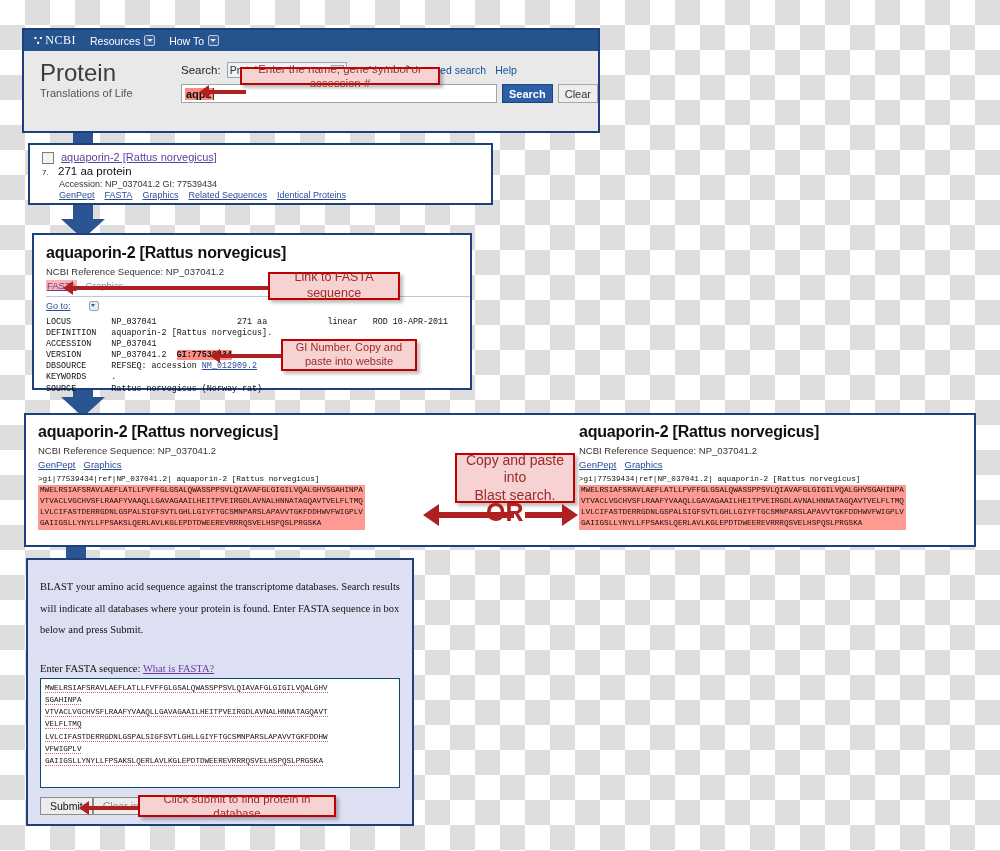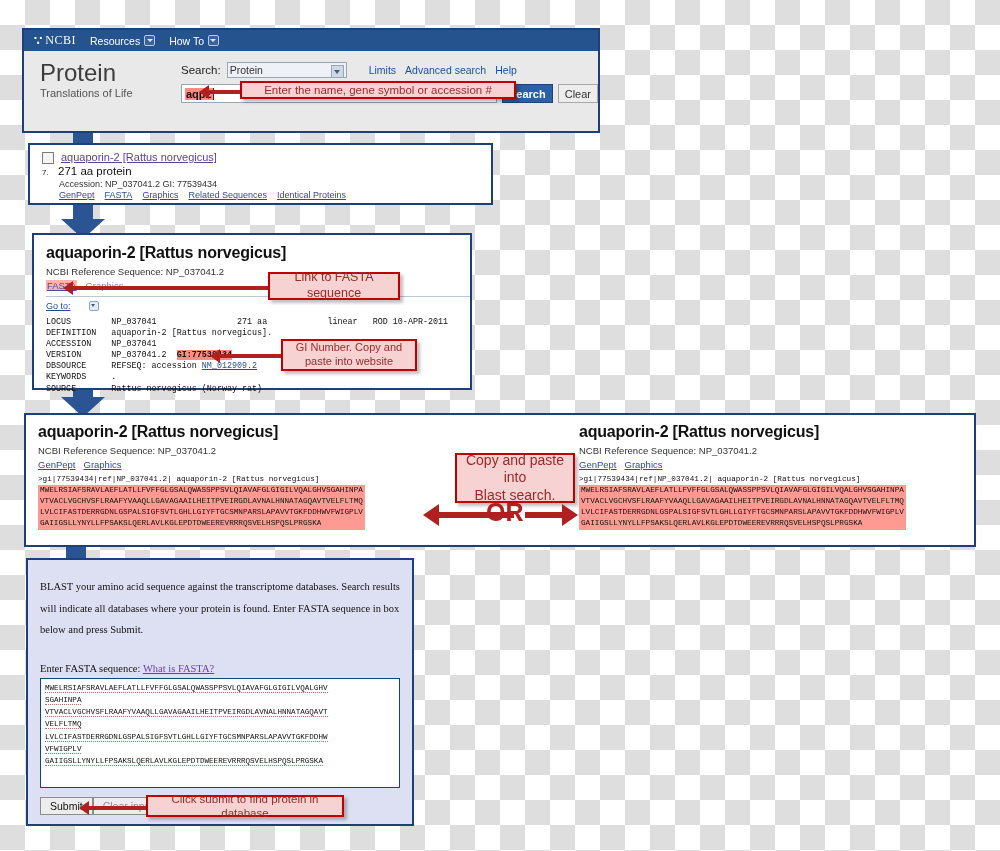--- a/index.html
+++ b/index.html
@@ -268,21 +268,21 @@
           <span class="typed">aqp2</span>
         </div>
         <div class="btn-search">Search</div>
         <div class="btn-clear">Clear</div>
       </div>
     </div>
   </div>
 </div>
 
 <div class="arrow-l" style="left:208px; top:90px; width:38px;"></div>
-<div class="callout" id="callout-query" style="left:240px; top:81px; width:276px; height:18px; font-size:11.5px;align-items:center;">
+<div class="callout" id="callout-query" style="left:240px; top:67px; width:200px; height:18px; font-size:11.5px;align-items:center;">
   <span>Enter the name, gene symbol or accession #</span>
 </div>
 
 <div class="panel" id="panel2">
   <div class="p2-inner">
     <div class="p2-row1">
       <div class="chk"></div>
       <span class="lnk p2-title">aquaporin-2 [Rattus norvegicus]</span>
     </div>
     <div class="p2-row2">
@@ -390,15 +390,15 @@
 <span class="u">VFWIGPLV</span>
 <span class="u">GAIIGSLLYNYLLFPSAKSLQERLAVLKGLEPDTDWEEREVRRRQSVELHSPQSLPRGSKA</span></div>
     <div class="p5-btnrow">
       <div class="p5-btn">Submit</div>
       <div class="p5-btn dim">Clear input</div>
     </div>
   </div>
 </div>
 
 <div class="arrow-l" style="left:88px; top:806px; width:62px;"></div>
-<div class="callout" style="left:146px; top:795px; width:198px; height:22px; font-size:11.5px;">
+<div class="callout" style="left:138px; top:795px; width:198px; height:22px; font-size:11.5px;">
   <span>Click submit to find protein in database</span>
 </div>
 
 </body></html>

